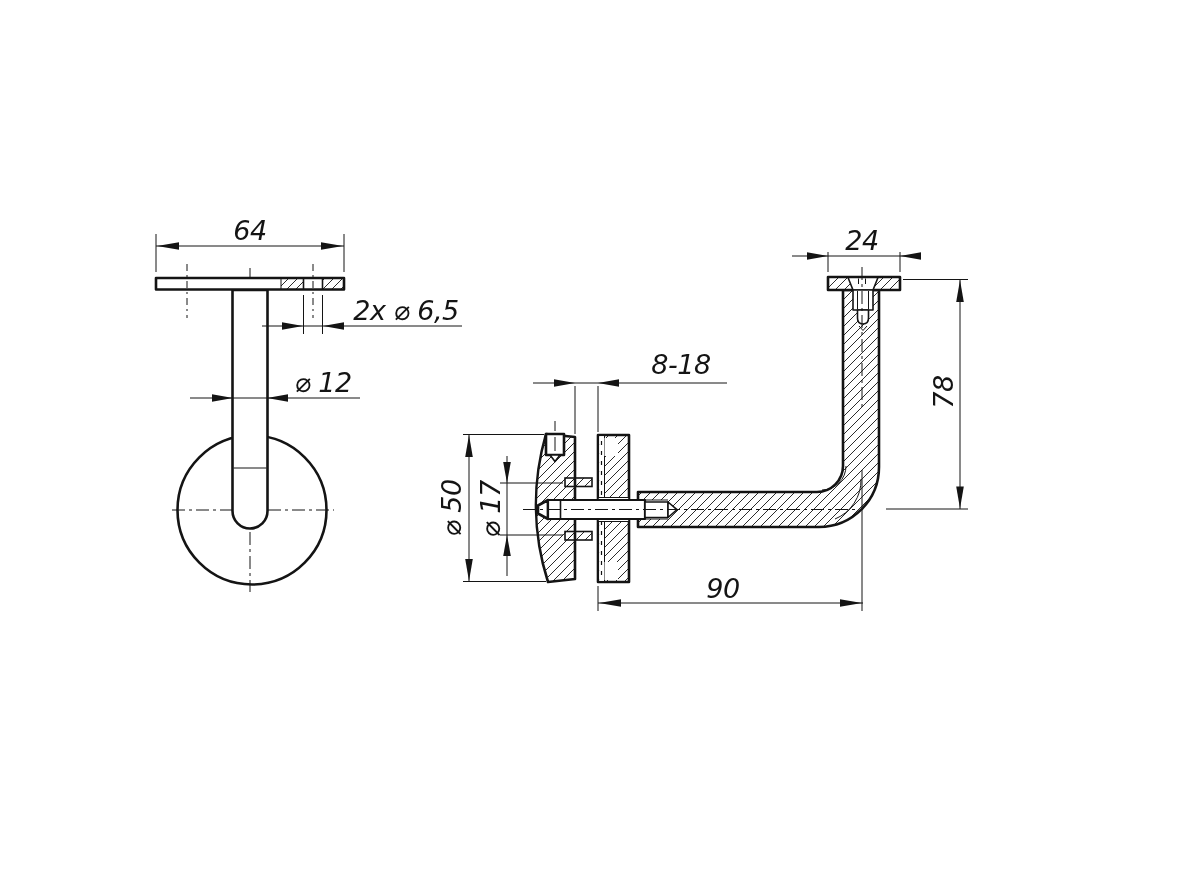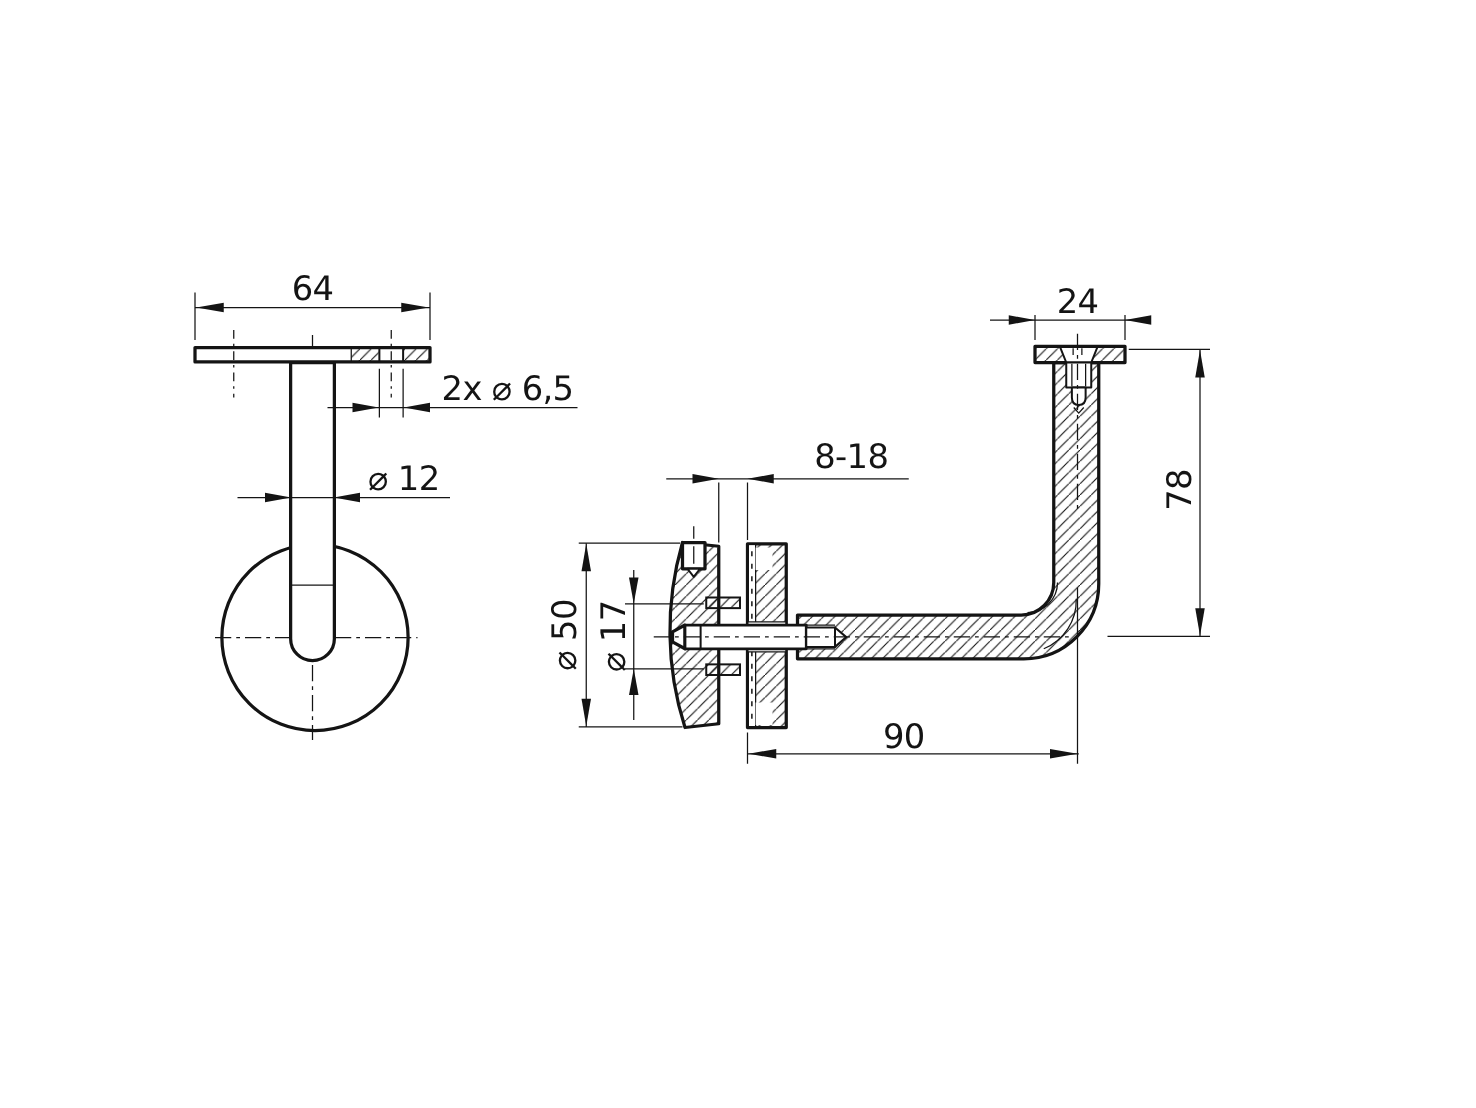--- a/index.html
+++ b/index.html
@@ -1,16 +1,16 @@
 <!DOCTYPE html>
 <html><head>
 <meta charset="utf-8">
 <style>
   html,body{margin:0;padding:0;background:#ffffff;}
-  .stage{position:relative;width:1181px;height:767px;background:#ffffff;overflow:hidden;}
+  .stage{position:relative;width:1181px;height:767px;background:#ffffff;overflow:hidden;font-style:italic;}
   svg{display:block;}
   .outline{stroke:#141414;stroke-width:2.6;fill:none;stroke-linejoin:round;}
   .outline-fill{stroke:#141414;stroke-width:2.6;fill:#ffffff;stroke-linejoin:round;}
   .med{stroke:#141414;stroke-width:1.6;fill:none;}
   .med-fill{stroke:#141414;stroke-width:1.6;fill:#ffffff;stroke-linejoin:round;}
   .thin{stroke:#141414;stroke-width:1;fill:none;}
   .dim{stroke:#141414;stroke-width:1;fill:none;}
   .arrow{fill:#141414;stroke:none;}
   .centerline{stroke:#141414;stroke-width:1;fill:none;stroke-dasharray:13 4 3 4;}
   .holecenter{stroke:#141414;stroke-width:1;fill:none;stroke-dasharray:7 4 2 4;}

